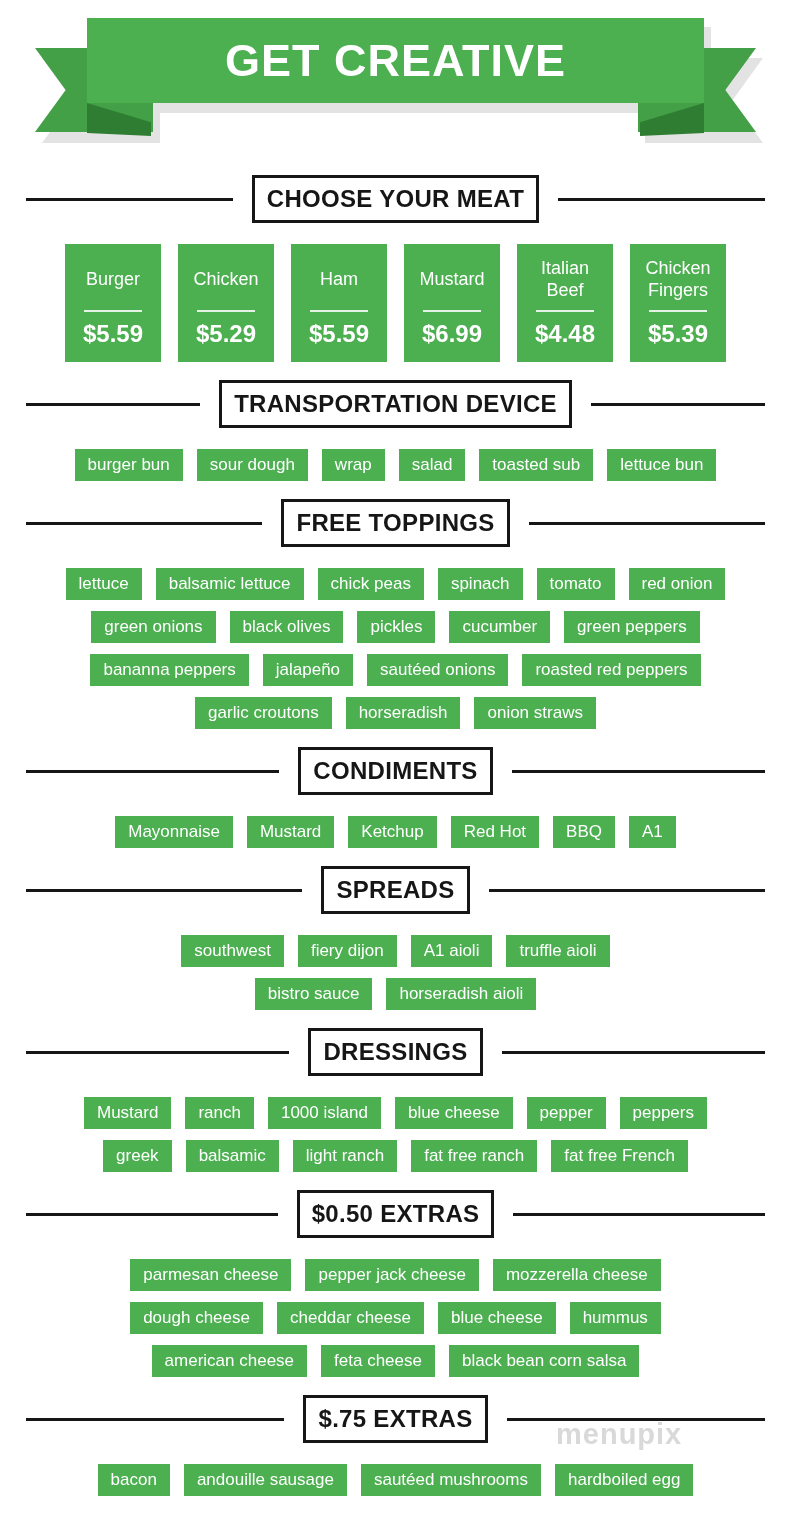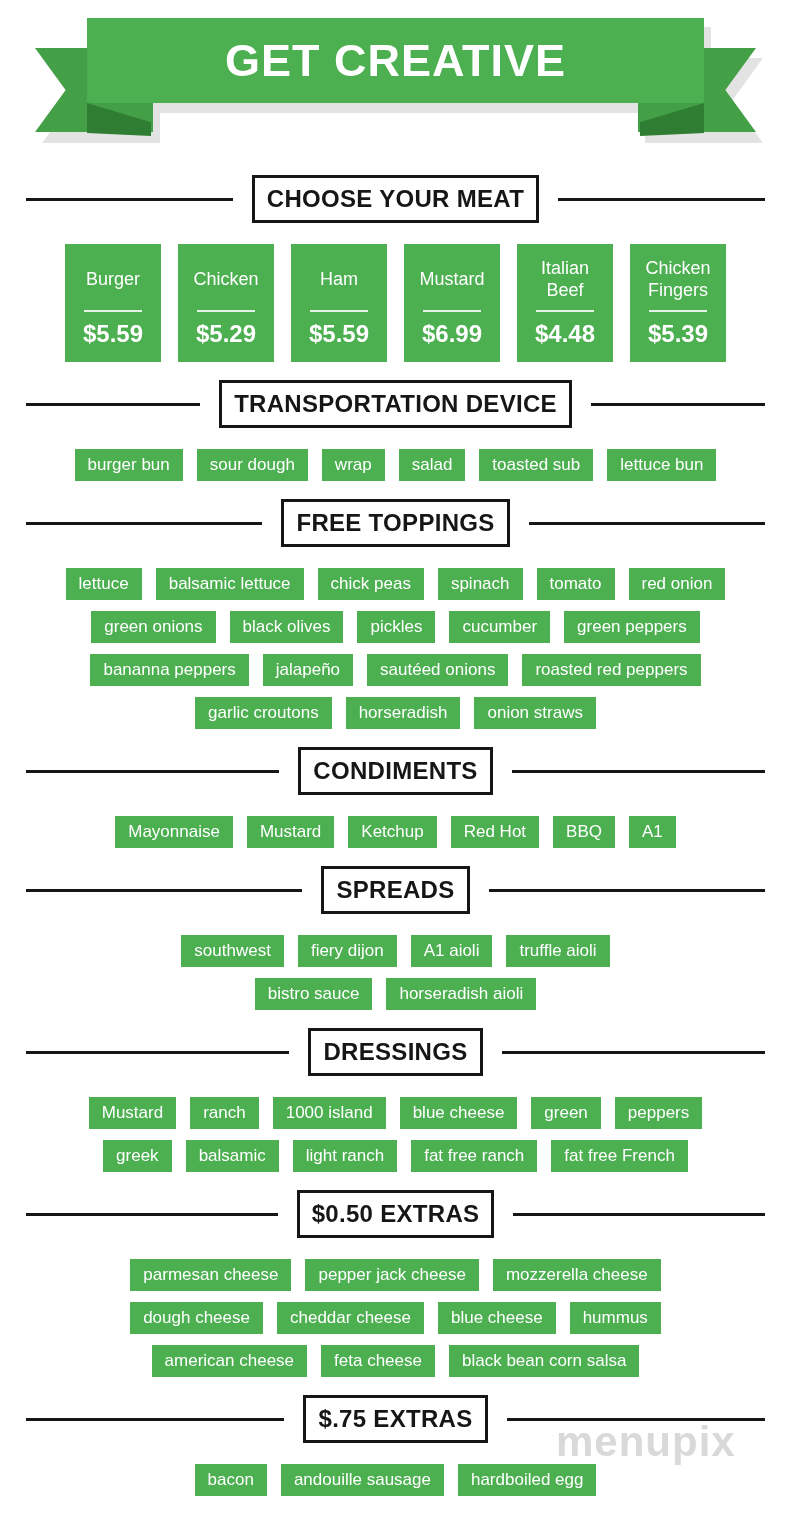--- a/index.html
+++ b/index.html
@@ -53,21 +53,21 @@
   .card-row{display:flex;justify-content:center;gap:17px;margin-top:14px;}
   .meat-card{width:96px;height:118px;background:var(--green);color:#ffffff;
     display:flex;flex-direction:column;align-items:center;justify-content:center;}
   .meat-name{min-height:58px;display:flex;align-items:center;justify-content:center;
     text-align:center;font-size:18px;line-height:22px;padding:0 4px;}
   .meat-divider{width:58px;height:2px;background:rgba(255,255,255,.85);margin-top:2px;}
   .meat-price{font-size:24px;font-weight:700;display:flex;align-items:center;min-height:44px;}
 
   
   .watermark{position:absolute;left:556px;top:1418px;z-index:0;color:var(--wm);
-    font-size:42px;font-weight:700;letter-spacing:1px;}
+    font-size:29px;font-weight:700;letter-spacing:1px;}
 </style>
 </head>
 <body>
 
 <div class="poster">
 
   <div class="ribbon">
     <div class="rb-shadow-main"></div>
     <div class="rb-shadow-tail-l"></div>
     <div class="rb-shadow-tail-r"></div>
@@ -269,21 +269,21 @@
     <div class="rows">
           <div class="pill-row">
   <span class="pill">Mustard</span>
 
   <span class="pill">ranch</span>
 
   <span class="pill">1000 island</span>
 
   <span class="pill">blue cheese</span>
 
-  <span class="pill">green</span>
+  <span class="pill">pepper</span>
 
   <span class="pill">peppers</span>
 </div>
           <div class="pill-row">
   <span class="pill">greek</span>
 
   <span class="pill">balsamic</span>
 
   <span class="pill">light ranch</span>
 
@@ -336,20 +336,21 @@
         <span class="head-label">$.75 EXTRAS</span>
       </span>
       <span class="rule"></span>
     </div>
     <div class="rows">
           <div class="pill-row">
   <span class="pill">bacon</span>
 
   <span class="pill">andouille sausage</span>
 
+  <span class="pill">sautéed mushrooms</span>
 
   <span class="pill">hardboiled egg</span>
 </div>
         </div>
   </section>
 </div>
 
   <div class="watermark">menupix</div>
 </div>
 

